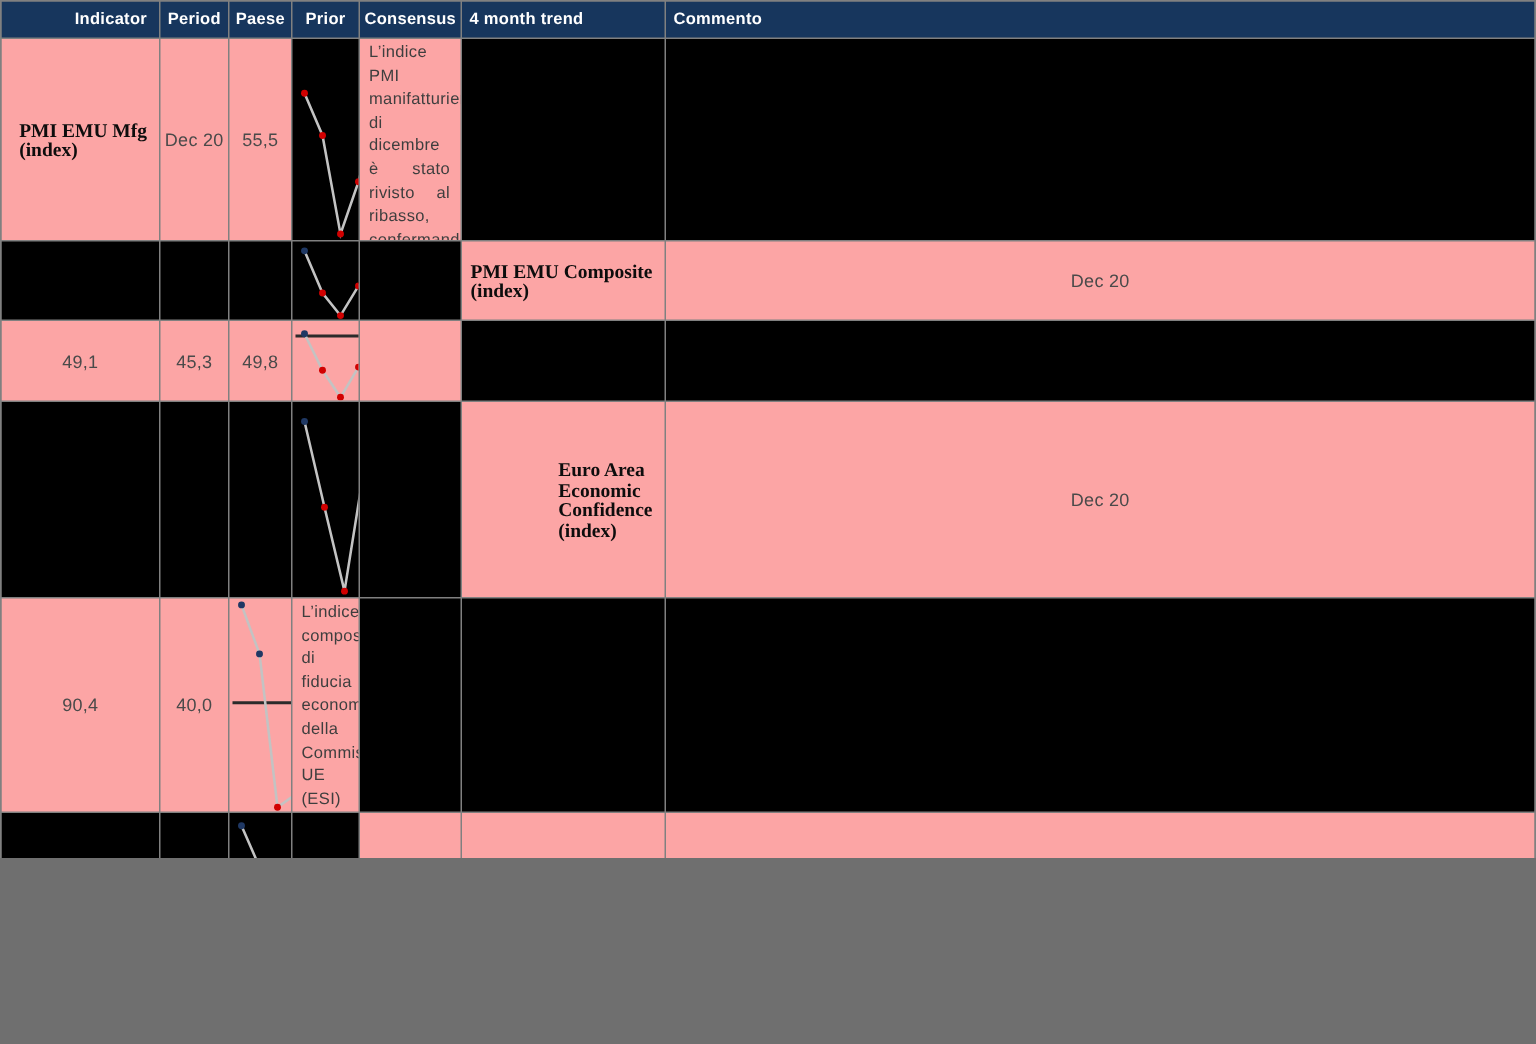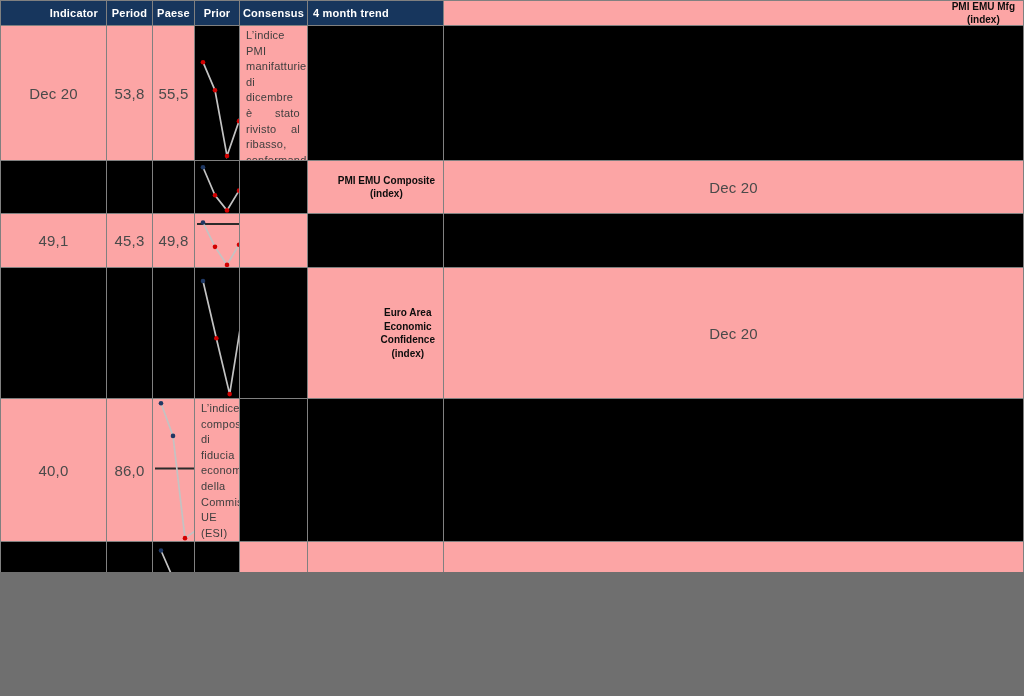--- a/index.html
+++ b/index.html
@@ -22,50 +22,51 @@
     background:#17365d;color:#ffffff;font-weight:bold;font-size:11px;
     display:flex;align-items:center;letter-spacing:0.2px;
   }
   .hdr.right{justify-content:flex-end;padding-right:8px;}
   .hdr.center{justify-content:center;}
   .hdr.left{justify-content:flex-start;padding-left:5px;}
   .lite{background:#fca5a5;}
   .dark{background:#000000;}
   .ind{
     display:flex;align-items:center;justify-content:flex-end;
-    text-align:center;padding-right:8px;
-    font-weight:bold;font-size:10px;line-height:13.5px;color:#0d0d0d;
+    text-align:left;padding-right:8px;
+    font-weight:bold;font-size:13px;line-height:13.5px;color:#0d0d0d;
     white-space:pre-line;
+    font-family:Liberation Serif, serif;
   }
   .val{
     display:flex;align-items:center;justify-content:center;
-    font-size:15px;color:#4a4a4a;letter-spacing:0.2px;
+    font-size:12px;color:#4a4a4a;letter-spacing:0.2px;
   }
   .cmt{
     padding:2px 7px 2px 6px;
     font-size:11px;line-height:15.6px;color:#3e3e3e;
     text-align:justify;letter-spacing:0.25px;
   }
   svg{display:block;}
 </style>
 </head>
 <body>
 
 <div id="sheet">
   <div id="table">
       <div class="c hdr right">Indicator</div>
       <div class="c hdr center">Period</div>
       <div class="c hdr center">Paese</div>
       <div class="c hdr center">Prior</div>
       <div class="c hdr center">Consensus</div>
       <div class="c hdr left">4 month trend</div>
+      <div class="c hdr left">Commento</div>
       <div class="c lite ind">PMI EMU Mfg
 (index)</div>
       <div class="c lite val">Dec 20</div>
-      <div class="c lite val">53,8</div>
       <div class="c lite val">55,5</div>
       <div class="c dark">
         <svg width="135" height="134">
           <polyline points="8,36.18 20,64.32 32,129.98 44,95.14 56,46.9 68,21.44 80,21.44 92,9.38 104,2.68 116,9.38 128,5.36" fill="none" stroke="#c3c3c3" stroke-width="1.7"></polyline>
           <circle cx="8" cy="36.18" r="2.3" fill="#d10000"></circle>
           <circle cx="20" cy="64.32" r="2.3" fill="#d10000"></circle>
           <circle cx="32" cy="129.98" r="2.3" fill="#d10000"></circle>
           <circle cx="44" cy="95.14" r="2.3" fill="#d10000"></circle>
           <circle cx="56" cy="46.9" r="2.3" fill="#d10000"></circle>
           <circle cx="68" cy="21.44" r="2.3" fill="#1f3864"></circle>
@@ -142,22 +143,22 @@
           <circle cx="114.66666666666667" cy="5.2" r="2.3" fill="#1f3864"></circle>
           <circle cx="128" cy="42.9" r="2.3" fill="#d10000"></circle>
         </svg>
       </div>
       <div class="c dark cmt"></div>
       <div class="c lite ind">Euro Area
 Economic
 Confidence
 (index)</div>
       <div class="c lite val">Dec 20</div>
+      <div class="c lite val">90,4</div>
       <div class="c lite val">40,0</div>
-      <div class="c lite val">86,0</div>
       <div class="c lite">
         <svg width="135" height="142">
           <line x1="2" x2="132" y1="69.58" y2="69.58" stroke="#2b2b2b" stroke-width="2"></line>
           <polyline points="8,4.26 20,36.92 32,139.16 44,130.64000000000001 56,100.82 68,78.10000000000001 80,56.800000000000004 92,48.28 104,46.86 116,58.22 128,49.699999999999996" fill="none" stroke="#c3c3c3" stroke-width="1.7"></polyline>
           <circle cx="8" cy="4.26" r="2.3" fill="#1f3864"></circle>
           <circle cx="20" cy="36.92" r="2.3" fill="#1f3864"></circle>
           <circle cx="32" cy="139.16" r="2.3" fill="#d10000"></circle>
           <circle cx="44" cy="130.64000000000001" r="2.3" fill="#d10000"></circle>
           <circle cx="56" cy="100.82" r="2.3" fill="#d10000"></circle>
           <circle cx="68" cy="78.10000000000001" r="2.3" fill="#d10000"></circle>

